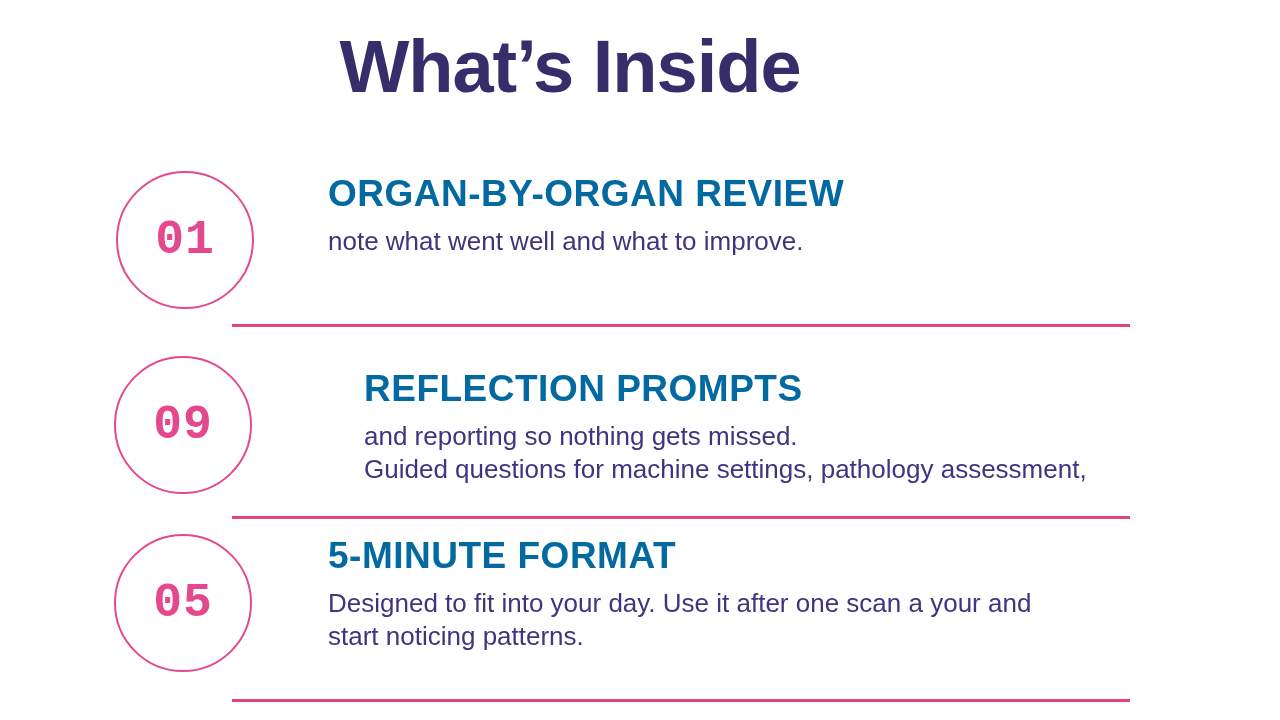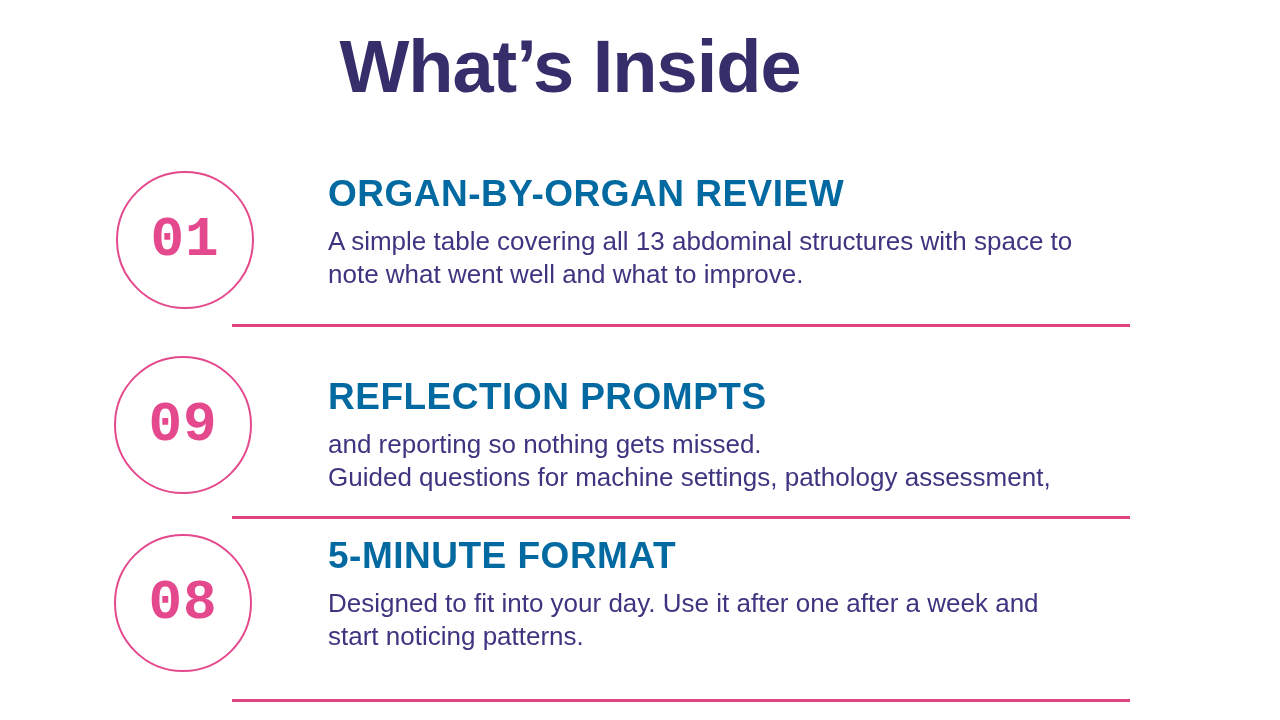--- a/index.html
+++ b/index.html
@@ -34,35 +34,35 @@
     border: 2px solid #e5498d;
     border-radius: 50%;
     box-sizing: border-box;
     display: flex;
     align-items: center;
     justify-content: center;
   }
   .num-circle .num {
     font-family: "Liberation Mono", "DejaVu Sans Mono", monospace;
     font-weight: 700;
-    font-size: 56px;
+    font-size: 48px;
     color: #e5498d;
     letter-spacing: 1px;
   }
   .circle-1 { left: 116px; top: 171px; }
   .circle-2 { left: 114px; top: 356px; }
   .circle-3 { left: 114px; top: 534px; }
 
   .item-text {
     position: absolute;
     left: 328px;
     width: 830px;
   }
   .item-text-1 { top: 175px; }
-  .item-text-2 { top: 378px; }
+  .item-text-2 { top: 370px; margin-left: 36px; }
   .item-text-3 { top: 537px; }
 
   .item-heading {
     font-size: 37px;
     line-height: 1.0;
     font-weight: 700;
     letter-spacing: 0.5px;
     color: #0369a1;
     margin: 0 0 13px 0;
     white-space: nowrap;
@@ -93,43 +93,42 @@
 <div class="slide">
 
   <div class="slide-title">What’s Inside</div>
 
   <div class="num-circle circle-1">
     <span class="num">01</span>
   </div>
   <div class="item-text item-text-1">
     <div class="item-heading">ORGAN-BY-ORGAN REVIEW</div>
     <div class="item-body">
-      <div class="body-line">A simple table covering all 13 abdominal structures with space to</div>
       <div class="body-line">note what went well and what to improve.</div>
     </div>
   </div>
   <div class="divider divider-1"></div>
 
   <div class="num-circle circle-2">
     <span class="num">09</span>
   </div>
   <div class="item-text item-text-2">
     <div class="item-heading">REFLECTION PROMPTS</div>
     <div class="item-body">
       <div class="body-line">and reporting so nothing gets missed.</div>
       <div class="body-line">Guided questions for machine settings, pathology assessment,</div>
     </div>
   </div>
   <div class="divider divider-2"></div>
 
   <div class="num-circle circle-3">
-    <span class="num">08</span>
+    <span class="num">05</span>
   </div>
   <div class="item-text item-text-3">
     <div class="item-heading">5-MINUTE FORMAT</div>
     <div class="item-body">
-      <div class="body-line">Designed to fit into your day. Use it after one after a week and</div>
+      <div class="body-line">Designed to fit into your day. Use it after one scan a your and</div>
       <div class="body-line">start noticing patterns.</div>
     </div>
   </div>
   <div class="divider divider-3"></div>
 
 </div>
 
 </body></html>

